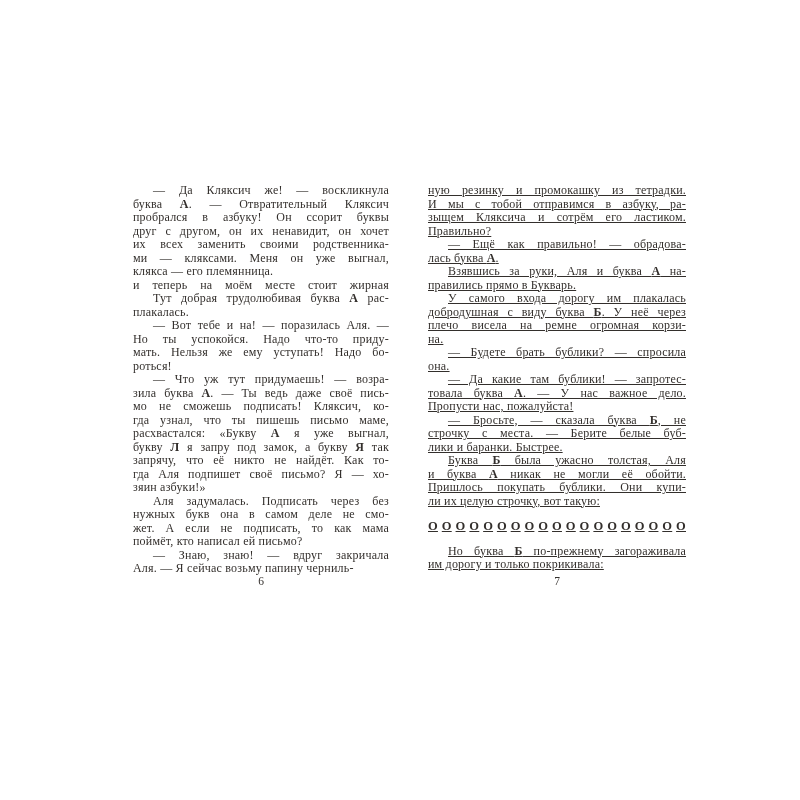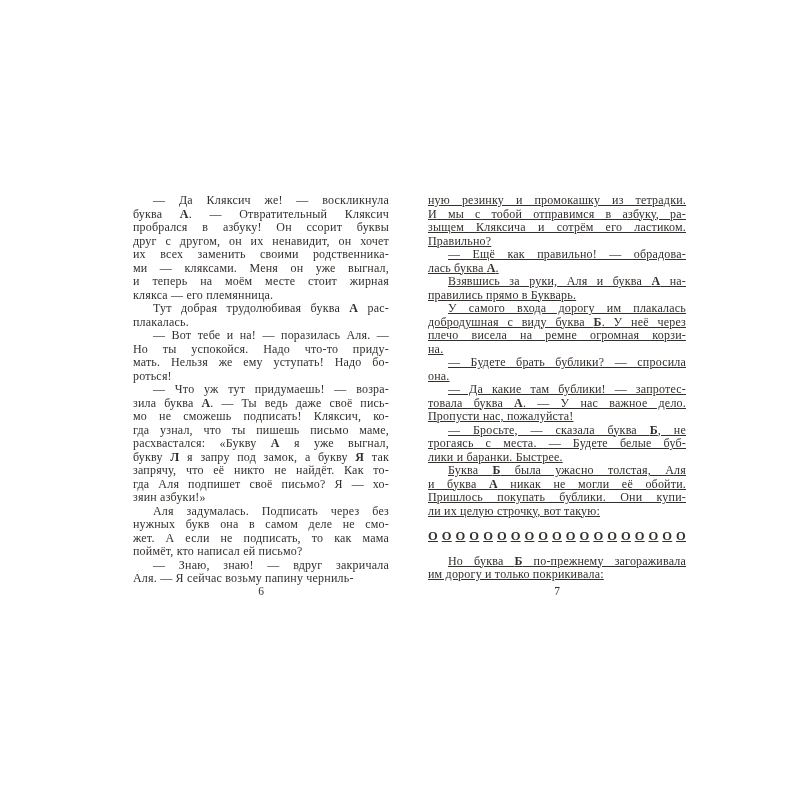--- a/index.html
+++ b/index.html
@@ -10,21 +10,21 @@
   .canvas {
     position: relative;
     width: 800px;
     height: 800px;
     background: #ffffff;
     overflow: hidden;
     font-family: "Liberation Serif", "DejaVu Serif", serif;
   }
   .page {
     position: absolute;
-    top: 194px;
+    top: 184px;
     height: 412px;
     color: #332f2c;
   }
   .page-left  { left: 133px; width: 256px; }
   .page-right { left: 428px; width: 258px; text-decoration: underline; }
   .page-text {
     font-size: 12px;
     line-height: 13.5px;
     letter-spacing: 0.2px;
     text-align: justify;
@@ -64,22 +64,22 @@
 
   <div class="page page-left">
     <div class="page-text">
         <div class="para indent">
           <div class="line">— Да Кляксич же! — воскликнула</div>
           <div class="line">буква <b>А</b>. — Отвратительный Кляксич</div>
           <div class="line">пробрался в азбуку! Он ссорит буквы</div>
           <div class="line">друг с другом, он их ненавидит, он хочет</div>
           <div class="line">их всех заменить своими родственника-</div>
           <div class="line">ми — кляксами. Меня он уже выгнал,</div>
+          <div class="line last">клякса — его племянница.</div>
           <div class="line">и теперь на моём месте стоит жирная</div>
-          <div class="line last">клякса — его племянница.</div>
         </div>
         <div class="para indent">
           <div class="line">Тут добрая трудолюбивая буква <b>А</b> рас-</div>
           <div class="line last">плакалась.</div>
         </div>
         <div class="para indent">
           <div class="line">— Вот тебе и на! — поразилась Аля. —</div>
           <div class="line">Но ты успокойся. Надо что-то приду-</div>
           <div class="line">мать. Нельзя же ему уступать! Надо бо-</div>
           <div class="line last">роться!</div>
@@ -135,21 +135,21 @@
           <div class="line">— Будете брать бублики? — спросила</div>
           <div class="line last">она.</div>
         </div>
         <div class="para indent">
           <div class="line">— Да какие там бублики! — запротес-</div>
           <div class="line">товала буква <b>А</b>. — У нас важное дело.</div>
           <div class="line last">Пропусти нас, пожалуйста!</div>
         </div>
         <div class="para indent">
           <div class="line">— Бросьте, — сказала буква <b>Б</b>, не</div>
-          <div class="line">трогаясь с места. — Будете белые буб-</div>
+          <div class="line">строчку с места. — Берите белые буб-</div>
           <div class="line last">лики и баранки. Быстрее.</div>
         </div>
         <div class="para indent">
           <div class="line">Буква <b>Б</b> была ужасно толстая, Аля</div>
           <div class="line">и буква <b>А</b> никак не могли её обойти.</div>
           <div class="line">Пришлось покупать бублики. Они купи-</div>
           <div class="line last">ли их целую строчку, вот такую:</div>
         </div>
         <div class="letter-row">
           <span>О</span>

